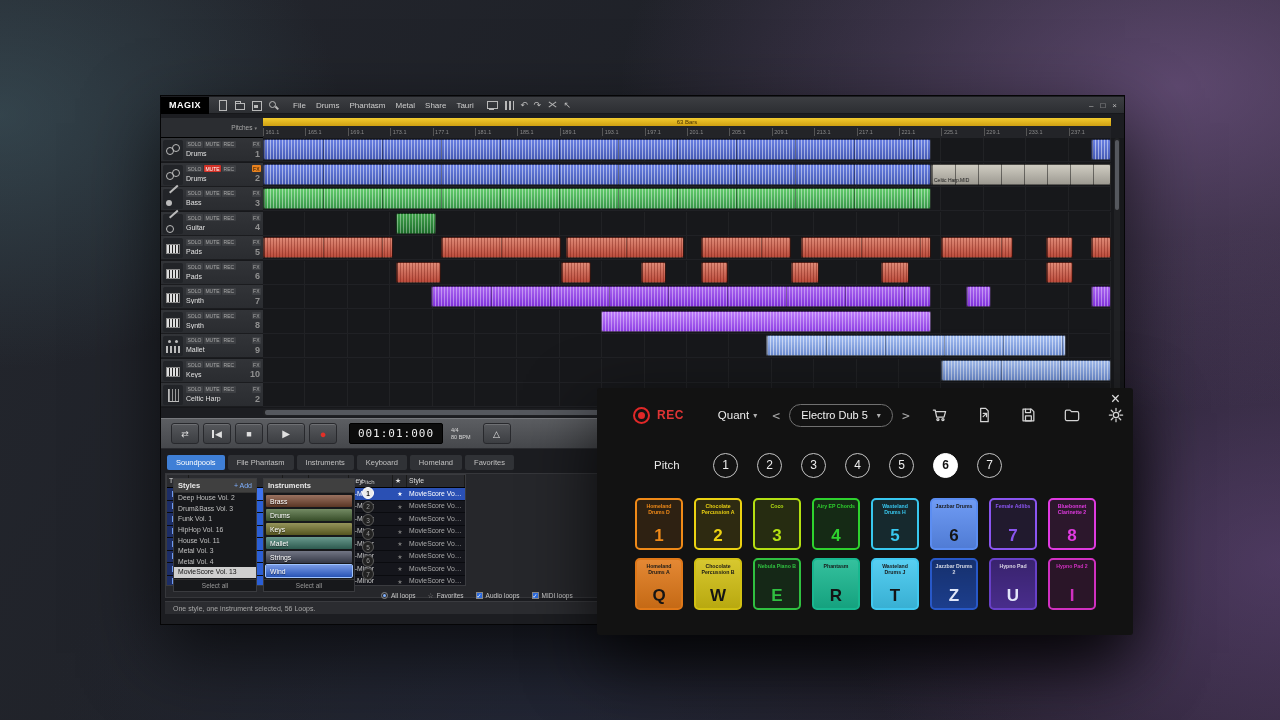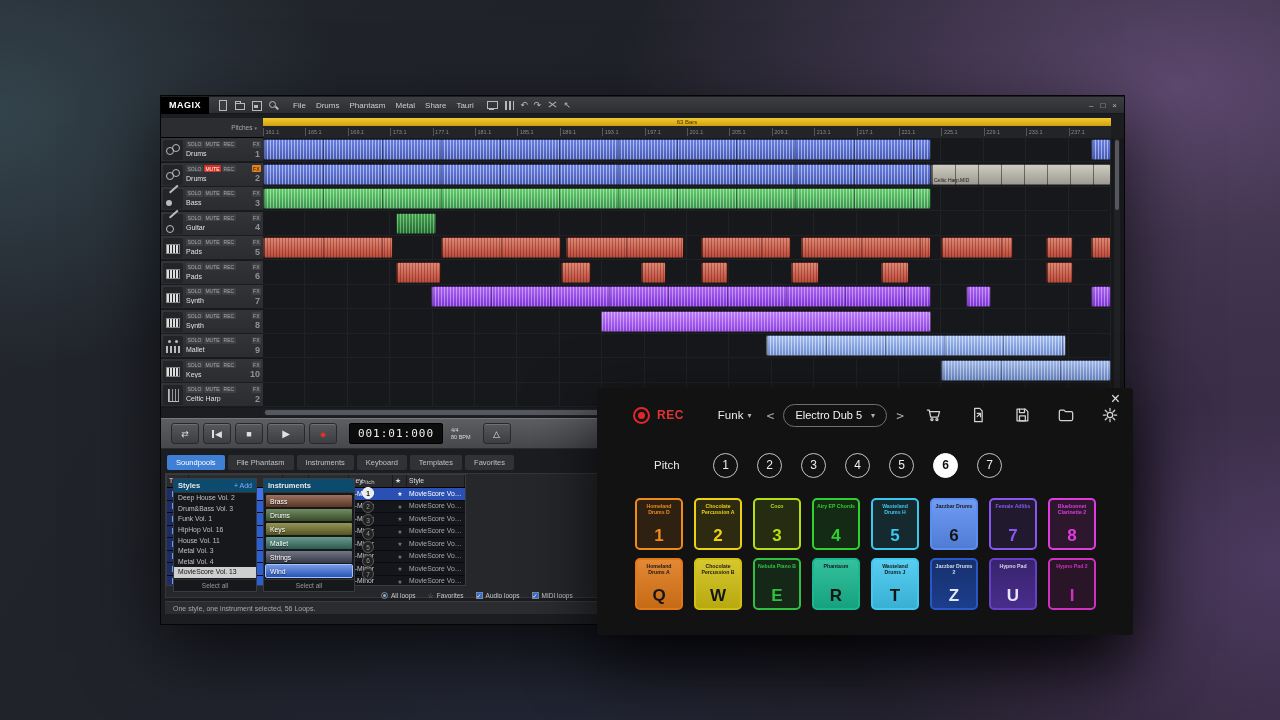--- a/index.html
+++ b/index.html
@@ -107,21 +107,21 @@
       font-family:"DejaVu Sans Mono",monospace;font-size:11px;letter-spacing:1px;display:flex;align-items:center;justify-content:center;margin-left:8px;flex:none;}
   #tinfo{font-size:5.5px;line-height:7px;color:#d8d8d8;margin-left:4px;}
   .tpb.metro{margin-left:8px;}
   
   #tabs{position:absolute;left:6px;top:359px;display:flex;gap:3px;}
   .tab{font-size:7.5px;color:#c0c0c0;background:#303236;padding:3px 9px;border-radius:2px;}
   .tab.active{background:#3f7fd6;color:#fff;}
   #lower{position:absolute;left:4px;top:377px;width:957px;height:125px;background:#26272b;border:1px solid #36373b;box-sizing:border-box;}
   .panel{position:absolute;background:#17181b;border:1px solid #3a3b3f;box-sizing:border-box;display:flex;flex-direction:column;overflow:hidden;}
   #stylespanel{left:7px;top:4px;width:84px;height:114px;}
-  .phead{display:flex;justify-content:space-between;align-items:center;background:#0c4a6e;padding:2px 4px;border-bottom:1px solid #333;flex:none;}
+  .phead{display:flex;justify-content:space-between;align-items:center;background:#404040;padding:2px 4px;border-bottom:1px solid #333;flex:none;}
   .ptitle{font-size:7.5px;color:#e8e8e8;font-weight:bold;}
   .padd{font-size:7px;color:#7fb0ff;}
   #styleitems{flex:1;overflow:hidden;}
   .pitem{font-size:6.8px;color:#c0c0c0;padding:1.2px 4px;line-height:8.2px;white-space:nowrap;overflow:hidden;}
   .pitem.sel{background:#cfcfcf;color:#141414;}
   .pfoot{border-top:1px solid #333;text-align:center;font-size:6.5px;color:#999;padding:2px 0;flex:none;}
   #instrpanel{left:97px;top:4px;width:92px;height:114px;}
   #instritems{flex:1;padding:2px;overflow:hidden;}
   .iitem{height:12px;margin-bottom:2px;border-radius:1px;font-size:6.8px;color:#fff;display:flex;align-items:center;padding-left:4px;
       background-image:linear-gradient(rgba(255,255,255,.22),rgba(0,0,0,.28));text-shadow:0 1px 1px rgba(0,0,0,.6);}
@@ -508,21 +508,21 @@
         <div>80 BPM</div>
       </div>
       <div class="tpb metro">△</div>
     </div>
 
     <div id="tabs">
         <div class="tab active">Soundpools</div>
         <div class="tab">File Phantasm</div>
         <div class="tab">Instruments</div>
         <div class="tab">Keyboard</div>
-        <div class="tab">Templates</div>
+        <div class="tab">Homeland</div>
         <div class="tab">Favorites</div>
       </div>
 
     <div id="lower">
       <div class="panel" id="stylespanel">
         <div class="phead">
           <span class="ptitle">Styles</span>
           <span class="padd">+ Add</span>
         </div>
         <div id="styleitems">
@@ -692,21 +692,21 @@
     <div id="statusbar">
       <span>One style, one instrument selected, 56 Loops.</span>
     </div>
   </div>
 
   <div id="livepads">
     <div id="lp-close">×</div>
     <div id="lp-top">
       <div id="recicon"></div>
       <div id="reclabel">REC</div>
-      <div id="quant">Funk</div>
+      <div id="quant">Quant</div>
       <div class="chev">▾</div>
       <div class="arrow">&lt;</div>
       <div id="preset">
         <span>Electro Dub 5</span>
         <span class="chev">▾</span>
       </div>
       <div class="arrow next">&gt;</div>
       <div class="lp-ic" style="margin-left:20px">
         <svg viewBox="0 0 24 24" width="20" height="20">
             <path d="M4 6h2.2l1.8 8.5h8.8l1.9-6.5H7"></path>

